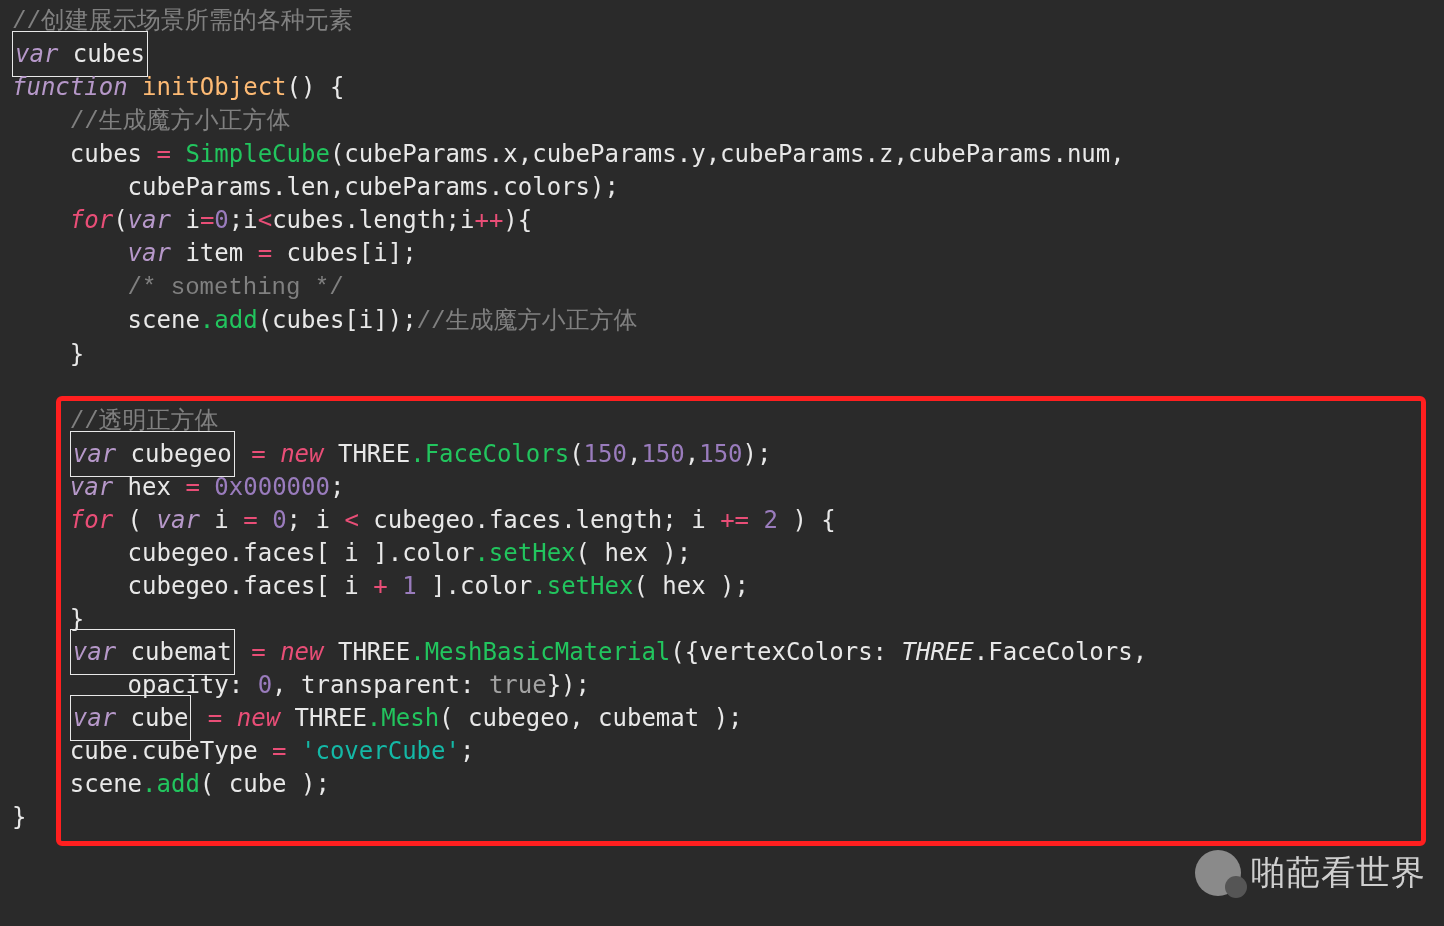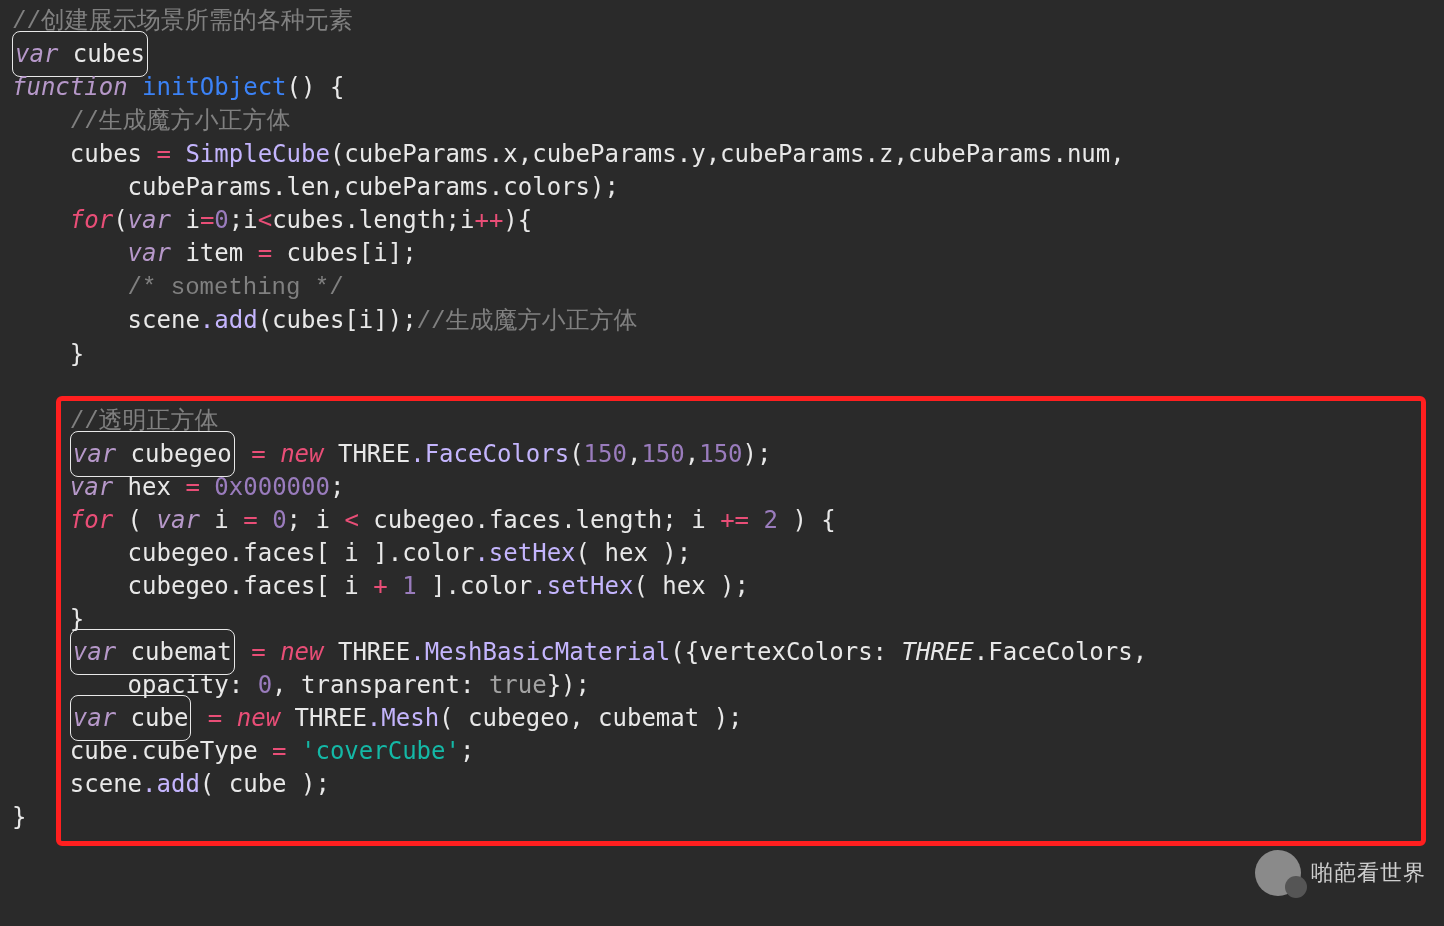--- a/index.html
+++ b/index.html
@@ -10,29 +10,29 @@
     font-size:24px;
     line-height:33px;
     color:#e8e8e8;
     background:#2a2a2a;
     white-space:pre;
     position:relative;
   }
   .cm{color:#808080;font-family:Liberation Mono, monospace;}            
   .kw{color:#e94e77;font-style:italic;}  
   .st{color:#b698c9;font-style:italic;}  
-  .fnname{color:#3b82f6;}        
-  .fncall{color:#c4b5fd;margin-top:19px;}        
+  .fnname{color:#fdba74;}        
+  .fncall{color:#22c55e;margin-top:19px;}        
   .num{color:#9a7cbd;}           
   .str{color:#14b8a6;}           
   .bool{color:#a3a3a3;} 
   .classref{font-style:italic;color:#e8e8e8;}
   .boxed{
     border:1px solid #e8e8e8;
-    border-radius:8px;
+    border-radius:0;
     padding:8px 2px;
     margin-right:2px;
   }
   .boxed .st{font-style:italic;}
   .redframe{
     position:absolute;
     border:5px solid #ff1f1f;
     border-radius:6px;
     left:56px;
     top:396px;
@@ -58,21 +58,21 @@
   .watermark .bubble::after{
     content:"";
     position:absolute;
     width:22px;height:22px;border-radius:50%;
     background:#555;
     right:-6px;bottom:-2px;
   }
   .watermark .txt{
     color:#cfcfcf;
     font-family:"PingFang SC","Microsoft YaHei",sans-serif;
-    font-size:22px;
+    font-size:34px;
     letter-spacing:1px;
   }
 </style>
 </head>
 <body>
 
 <pre class="code"><span class="cm">//创建展示场景所需的各种元素</span>
 <span class="boxed"><span class="st">var</span> <span>cubes</span></span>
 <span class="st">function</span> <span class="fnname">initObject</span>() {
     <span class="cm">//生成魔方小正方体</span>

